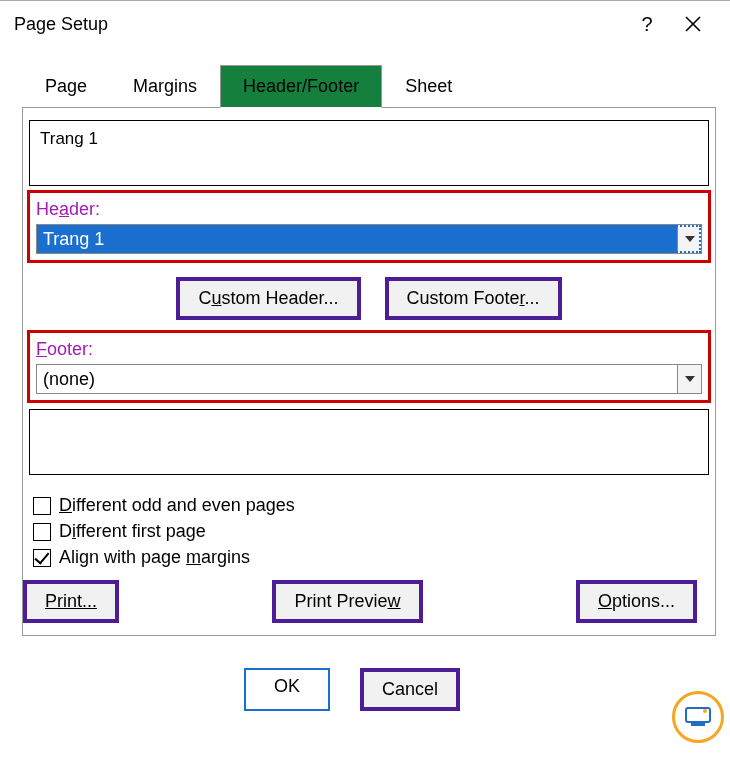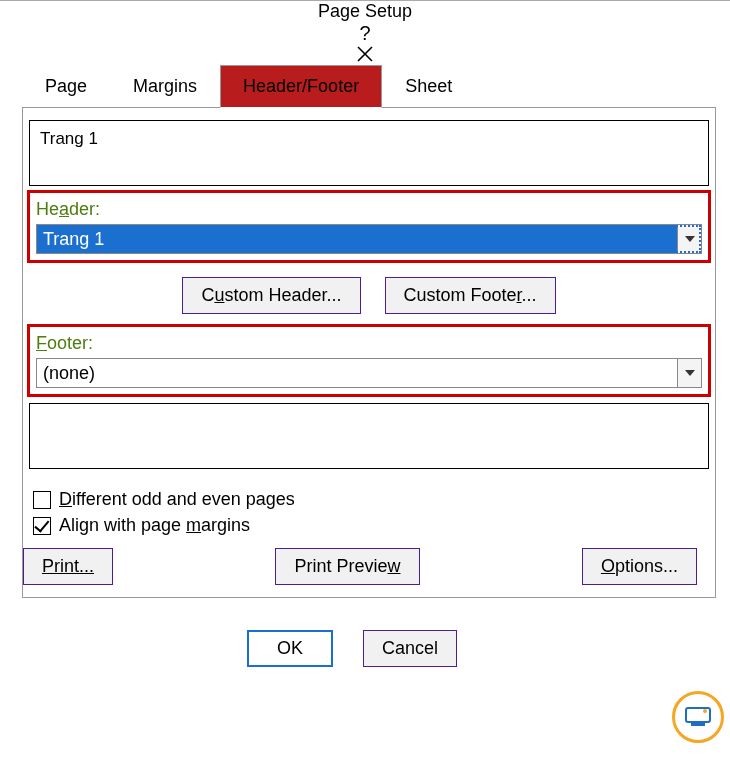--- a/index.html
+++ b/index.html
@@ -1,36 +1,36 @@
 <!DOCTYPE html>
 <html><head>
 <meta charset="utf-8">
 <style>
   * { box-sizing: border-box; font-family: "Segoe UI", Tahoma, sans-serif; }
   body { margin: 0; background: #fff; width: 730px; height: 757px; position: relative; }
   .dialog { width: 730px; height: 757px; background: #fff; border-top: 1px solid #aaa; position: relative; }
-  .titlebar { display: flex; align-items: center; height: 46px; padding: 0 14px; flex-direction: column; }
+  .titlebar { display: flex; align-items: center; height: 46px; padding: 8px 14px; }
   .title { font-size: 18px; color: #000; flex: 1; }
   .tb-btn { width: 46px; height: 46px; display: flex; align-items: center; justify-content: center; font-size: 20px; color: #000; }
   .close-x { font-size: 22px; }
   .tabs { display: flex; margin: 18px 0 0 22px; }
   .tab { padding: 10px 22px; font-size: 18px; color: #000; background: transparent; border: 1px solid transparent; position: relative; }
-  .tab.active { background: #b91c1c; border: 1px solid #999; border-bottom: 1px solid #fff; z-index: 2; }
+  .tab.active { background: #15803d; border: 1px solid #999; border-bottom: 1px solid #fff; z-index: 2; }
   .tab-panel { border: 1px solid #999; margin: -1px 14px 0 22px; padding: 12px 0 12px 0; position: relative; z-index: 1; }
   .preview-box { border: 1px solid #000; margin: 0 6px; padding: 8px 10px; height: 66px; font-size: 17px; color: #000; }
   .highlight-red { border: 3px solid #c00; margin: 4px 4px 0 4px; padding: 6px 6px 6px 6px; }
-  .section-label { font-size: 18px; color: #4d7c0f; margin-bottom: 4px; }
+  .section-label { font-size: 18px; color: #a21caf; margin-bottom: 4px; }
   .combo { display: flex; border: 1px solid #888; height: 30px; }
   .combo-text { flex: 1; padding: 2px 6px; font-size: 18px; line-height: 24px; overflow: hidden; }
   .combo-btn { width: 24px; border-left: 1px solid #888; background: #f4f4f4; display:flex; align-items:center; justify-content:center; }
   .combo-btn svg { width: 10px; height: 6px; }
   .combo.selected-blue .combo-text { background: #1a6fcf; color: #fff; }
   .combo.selected-blue { outline: 2px dotted #1a6fcf; outline-offset: -3px; }
   .btn-row { display: flex; justify-content: center; gap: 24px; margin: 14px 0 10px; }
-  .btn { border: 1px solid #4c1d95; background: #f1f1f1; padding: 7px 18px; font-size: 18px; color: #000; }
+  .btn { border: 4px solid #4c1d95; background: #f1f1f1; padding: 7px 18px; font-size: 18px; color: #000; }
   .btn.primary { border: 2px solid #1a6fcf; background: #fff; padding: 6px 28px; }
   .checks { margin: 20px 0 0 10px; }
   .check-row { display: flex; align-items: center; margin: 5px 0; font-size: 18px; }
   .cb { width: 18px; height: 18px; border: 1px solid #000; margin-right: 8px; display:flex; align-items:center; justify-content:center; }
   .cb.checked::after { content: ""; width: 12px; height: 6px; border-left: 2px solid #000; border-bottom: 2px solid #000; transform: rotate(-50deg) translate(1px,-1px); }
   .bottom-btns { display: flex; gap: 18px; justify-content: space-between; margin: 12px 18px 0 0; }
   .footer-btns { display: flex; gap: 30px; justify-content: center; margin: 32px 26px 0 0; }
   .watermark { position: absolute; right: 6px; bottom: 14px; display: flex; align-items: center; gap: 6px; pointer-events: none; }
   .wm-circle { width: 52px; height: 52px; border: 3px solid #f5a623; border-radius: 50%; display:flex; align-items:center; justify-content:center; background: #fff; }
   .wm-text { font-size: 22px; font-weight: 700; color: #1f6fc0; letter-spacing: 0.5px; }
@@ -100,20 +100,24 @@
     </div>
 
     <div class="preview-box" style="margin-top:6px"></div>
 
     <div class="checks">
       <div class="check-row">
         <div class="cb" id="cb0"></div>
         <span><span class="underline">D</span><span>ifferent odd and even pages</span></span>
       </div>
       <div class="check-row">
+        <div class="cb" id="cb1"></div>
+        <span><span>D</span><span class="underline">i</span><span>fferent first page</span></span>
+      </div>
+      <div class="check-row">
         <div class="cb checked" id="cb3"></div>
         <span><span>Align with page </span><span class="underline">m</span><span>argins</span></span>
       </div>
     </div>
 
     <div class="bottom-btns">
       <div class="btn"><span class="underline">Print...</span></div>
       <div class="btn">
         <span>Print Previe</span><span class="underline">w</span>
       </div>

